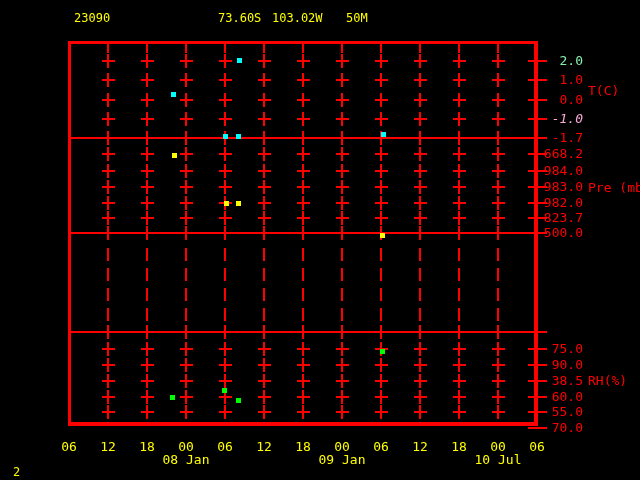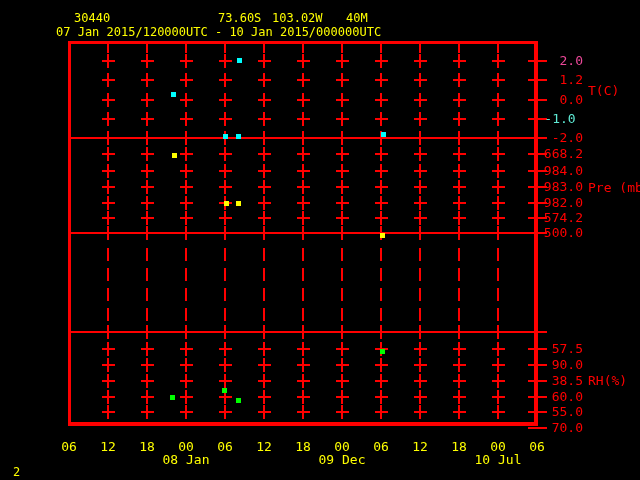--- a/index.html
+++ b/index.html
@@ -17,25 +17,24 @@
     box-sizing:border-box;border-style:solid;border-color:#ff0000;
     border-width:3px 4px 4px 3px;
   }
   #plot-layer{position:absolute;left:0;top:0;width:640px;height:480px;}
   .gen{position:absolute;white-space:pre;}
 </style>
 </head>
 <body>
 
 <div id="screen">
-  <span class="hdr" style="left:74px;top:11px">30440</span>
+  <span class="hdr" style="left:74px;top:11px">23090</span>
   <span class="hdr" style="left:218px;top:11px">73.60S</span>
   <span class="hdr" style="left:272px;top:11px">103.02W</span>
-  <span class="hdr" style="left:346px;top:11px">40M</span>
-  <span class="hdr" style="left:56px;top:25px">07 Jan 2015/120000UTC - 10 Jan 2015/000000UTC</span>
+  <span class="hdr" style="left:346px;top:11px">50M</span>
 
   <div id="frame"></div>
   <div id="plot-layer">
       <div class="gen" style="left: 70px; top: 137px; width: 466px; height: 2px; background: rgb(255, 0, 0);"></div>
       <div class="gen" style="left: 70px; top: 232px; width: 466px; height: 2px; background: rgb(255, 0, 0);"></div>
       <div class="gen" style="left: 70px; top: 331px; width: 466px; height: 2px; background: rgb(255, 0, 0);"></div>
       <div class="gen" style="left: 107px; top: 44px; width: 2px; height: 9px; background: rgb(255, 0, 0);"></div>
       <div class="gen" style="left: 107px; top: 54px; width: 2px; height: 14px; background: rgb(255, 0, 0);"></div>
       <div class="gen" style="left: 102px; top: 60px; width: 13px; height: 2px; background: rgb(255, 0, 0);"></div>
       <div class="gen" style="left: 107px; top: 73px; width: 2px; height: 14px; background: rgb(255, 0, 0);"></div>
@@ -475,55 +474,55 @@
       <div class="gen" style="left: 528px; top: 202px; width: 19px; height: 2px; background: rgb(255, 0, 0);"></div>
       <div class="gen" style="left: 528px; top: 217px; width: 19px; height: 2px; background: rgb(255, 0, 0);"></div>
       <div class="gen" style="left: 528px; top: 232px; width: 19px; height: 2px; background: rgb(255, 0, 0);"></div>
       <div class="gen" style="left: 528px; top: 348px; width: 19px; height: 2px; background: rgb(255, 0, 0);"></div>
       <div class="gen" style="left: 528px; top: 364px; width: 19px; height: 2px; background: rgb(255, 0, 0);"></div>
       <div class="gen" style="left: 528px; top: 380px; width: 19px; height: 2px; background: rgb(255, 0, 0);"></div>
       <div class="gen" style="left: 528px; top: 396px; width: 19px; height: 2px; background: rgb(255, 0, 0);"></div>
       <div class="gen" style="left: 528px; top: 411px; width: 19px; height: 2px; background: rgb(255, 0, 0);"></div>
       <div class="gen" style="left: 528px; top: 427px; width: 19px; height: 2px; background: rgb(255, 0, 0);"></div>
       <div class="gen" style="left: 528px; top: 331px; width: 19px; height: 2px; background: rgb(255, 0, 0);"></div>
-      <div class="gen" style="left: 537px; top: 54px; width: 46px; text-align: right; color: #ec4899; font-size: 13px; line-height: 14px;">2.0</div>
-      <div class="gen" style="left: 537px; top: 73px; width: 46px; text-align: right; color: rgb(255, 0, 0); font-size: 13px; line-height: 14px;">1.2</div>
+      <div class="gen" style="left: 537px; top: 54px; width: 46px; text-align: right; color: #86efac; font-size: 13px; line-height: 14px;">2.0</div>
+      <div class="gen" style="left: 537px; top: 73px; width: 46px; text-align: right; color: rgb(255, 0, 0); font-size: 13px; line-height: 14px;">1.0</div>
       <div class="gen" style="left: 537px; top: 93px; width: 46px; text-align: right; color: rgb(255, 0, 0); font-size: 13px; line-height: 14px;">0.0</div>
-      <div class="gen" style="left: 537px; top: 112px; width: 46px; text-align: center; color: #5eead4; font-size: 13px; line-height: 14px;">-1.0</div>
-      <div class="gen" style="left: 537px; top: 131px; width: 46px; text-align: right; color: rgb(255, 0, 0); font-size: 13px; line-height: 14px;">-2.0</div>
+      <div class="gen" style="left: 537px; top: 112px; width: 46px; text-align: right; color: #f9a8d4; font-size: 13px; line-height: 14px; font-style: italic;">-1.0</div>
+      <div class="gen" style="left: 537px; top: 131px; width: 46px; text-align: right; color: rgb(255, 0, 0); font-size: 13px; line-height: 14px;">-1.7</div>
       <div class="gen" style="left: 588px; top: 84px; width: 90px; text-align: left; color: rgb(255, 0, 0); font-size: 13px; line-height: 14px;">T(C)</div>
       <div class="gen" style="left: 537px; top: 147px; width: 46px; text-align: right; color: rgb(255, 0, 0); font-size: 13px; line-height: 14px;">668.2</div>
       <div class="gen" style="left: 537px; top: 164px; width: 46px; text-align: right; color: rgb(255, 0, 0); font-size: 13px; line-height: 14px;">984.0</div>
       <div class="gen" style="left: 537px; top: 180px; width: 46px; text-align: right; color: rgb(255, 0, 0); font-size: 13px; line-height: 14px;">983.0</div>
       <div class="gen" style="left: 537px; top: 196px; width: 46px; text-align: right; color: rgb(255, 0, 0); font-size: 13px; line-height: 14px;">982.0</div>
-      <div class="gen" style="left: 537px; top: 211px; width: 46px; text-align: right; color: rgb(255, 0, 0); font-size: 13px; line-height: 14px;">574.2</div>
+      <div class="gen" style="left: 537px; top: 211px; width: 46px; text-align: right; color: rgb(255, 0, 0); font-size: 13px; line-height: 14px;">823.7</div>
       <div class="gen" style="left: 537px; top: 226px; width: 46px; text-align: right; color: rgb(255, 0, 0); font-size: 13px; line-height: 14px;">500.0</div>
       <div class="gen" style="left: 588px; top: 181px; width: 90px; text-align: left; color: rgb(255, 0, 0); font-size: 13px; line-height: 14px;">Pre (mb)</div>
-      <div class="gen" style="left: 537px; top: 342px; width: 46px; text-align: right; color: rgb(255, 0, 0); font-size: 13px; line-height: 14px;">57.5</div>
+      <div class="gen" style="left: 537px; top: 342px; width: 46px; text-align: right; color: rgb(255, 0, 0); font-size: 13px; line-height: 14px;">75.0</div>
       <div class="gen" style="left: 537px; top: 358px; width: 46px; text-align: right; color: rgb(255, 0, 0); font-size: 13px; line-height: 14px;">90.0</div>
       <div class="gen" style="left: 537px; top: 374px; width: 46px; text-align: right; color: rgb(255, 0, 0); font-size: 13px; line-height: 14px;">38.5</div>
       <div class="gen" style="left: 537px; top: 390px; width: 46px; text-align: right; color: rgb(255, 0, 0); font-size: 13px; line-height: 14px;">60.0</div>
       <div class="gen" style="left: 537px; top: 405px; width: 46px; text-align: right; color: rgb(255, 0, 0); font-size: 13px; line-height: 14px;">55.0</div>
       <div class="gen" style="left: 537px; top: 421px; width: 46px; text-align: right; color: rgb(255, 0, 0); font-size: 13px; line-height: 14px;">70.0</div>
       <div class="gen" style="left: 588px; top: 374px; width: 90px; text-align: left; color: rgb(255, 0, 0); font-size: 13px; line-height: 14px;">RH(%)</div>
       <div class="gen" style="left: 55px; top: 440px; width: 28px; text-align: center; color: rgb(255, 255, 0); font-size: 13px; line-height: 14px;">06</div>
       <div class="gen" style="left: 94px; top: 440px; width: 28px; text-align: center; color: rgb(255, 255, 0); font-size: 13px; line-height: 14px;">12</div>
       <div class="gen" style="left: 133px; top: 440px; width: 28px; text-align: center; color: rgb(255, 255, 0); font-size: 13px; line-height: 14px;">18</div>
       <div class="gen" style="left: 172px; top: 440px; width: 28px; text-align: center; color: rgb(255, 255, 0); font-size: 13px; line-height: 14px;">00</div>
       <div class="gen" style="left: 211px; top: 440px; width: 28px; text-align: center; color: rgb(255, 255, 0); font-size: 13px; line-height: 14px;">06</div>
       <div class="gen" style="left: 250px; top: 440px; width: 28px; text-align: center; color: rgb(255, 255, 0); font-size: 13px; line-height: 14px;">12</div>
       <div class="gen" style="left: 289px; top: 440px; width: 28px; text-align: center; color: rgb(255, 255, 0); font-size: 13px; line-height: 14px;">18</div>
       <div class="gen" style="left: 328px; top: 440px; width: 28px; text-align: center; color: rgb(255, 255, 0); font-size: 13px; line-height: 14px;">00</div>
       <div class="gen" style="left: 367px; top: 440px; width: 28px; text-align: center; color: rgb(255, 255, 0); font-size: 13px; line-height: 14px;">06</div>
       <div class="gen" style="left: 406px; top: 440px; width: 28px; text-align: center; color: rgb(255, 255, 0); font-size: 13px; line-height: 14px;">12</div>
       <div class="gen" style="left: 445px; top: 440px; width: 28px; text-align: center; color: rgb(255, 255, 0); font-size: 13px; line-height: 14px;">18</div>
       <div class="gen" style="left: 484px; top: 440px; width: 28px; text-align: center; color: rgb(255, 255, 0); font-size: 13px; line-height: 14px;">00</div>
       <div class="gen" style="left: 523px; top: 440px; width: 28px; text-align: center; color: rgb(255, 255, 0); font-size: 13px; line-height: 14px;">06</div>
       <div class="gen" style="left: 160px; top: 453px; width: 52px; text-align: center; color: rgb(255, 255, 0); font-size: 13px; line-height: 14px;">08 Jan</div>
-      <div class="gen" style="left: 316px; top: 453px; width: 52px; text-align: center; color: rgb(255, 255, 0); font-size: 13px; line-height: 14px;">09 Dec</div>
+      <div class="gen" style="left: 316px; top: 453px; width: 52px; text-align: center; color: rgb(255, 255, 0); font-size: 13px; line-height: 14px;">09 Jan</div>
       <div class="gen" style="left: 472px; top: 453px; width: 52px; text-align: center; color: rgb(255, 255, 0); font-size: 13px; line-height: 14px;">10 Jul</div>
       <div class="gen" style="left: 171px; top: 92px; width: 5px; height: 5px; background: rgb(0, 255, 255);"></div>
       <div class="gen" style="left: 223px; top: 134px; width: 5px; height: 5px; background: rgb(0, 255, 255);"></div>
       <div class="gen" style="left: 237px; top: 58px; width: 5px; height: 5px; background: rgb(0, 255, 255);"></div>
       <div class="gen" style="left: 236px; top: 134px; width: 5px; height: 5px; background: rgb(0, 255, 255);"></div>
       <div class="gen" style="left: 381px; top: 132px; width: 5px; height: 5px; background: rgb(0, 255, 255);"></div>
       <div class="gen" style="left: 172px; top: 153px; width: 5px; height: 5px; background: rgb(255, 255, 0);"></div>
       <div class="gen" style="left: 224px; top: 201px; width: 5px; height: 5px; background: rgb(255, 255, 0);"></div>
       <div class="gen" style="left: 236px; top: 201px; width: 5px; height: 5px; background: rgb(255, 255, 0);"></div>
       <div class="gen" style="left: 380px; top: 233px; width: 5px; height: 5px; background: rgb(255, 255, 0);"></div>

